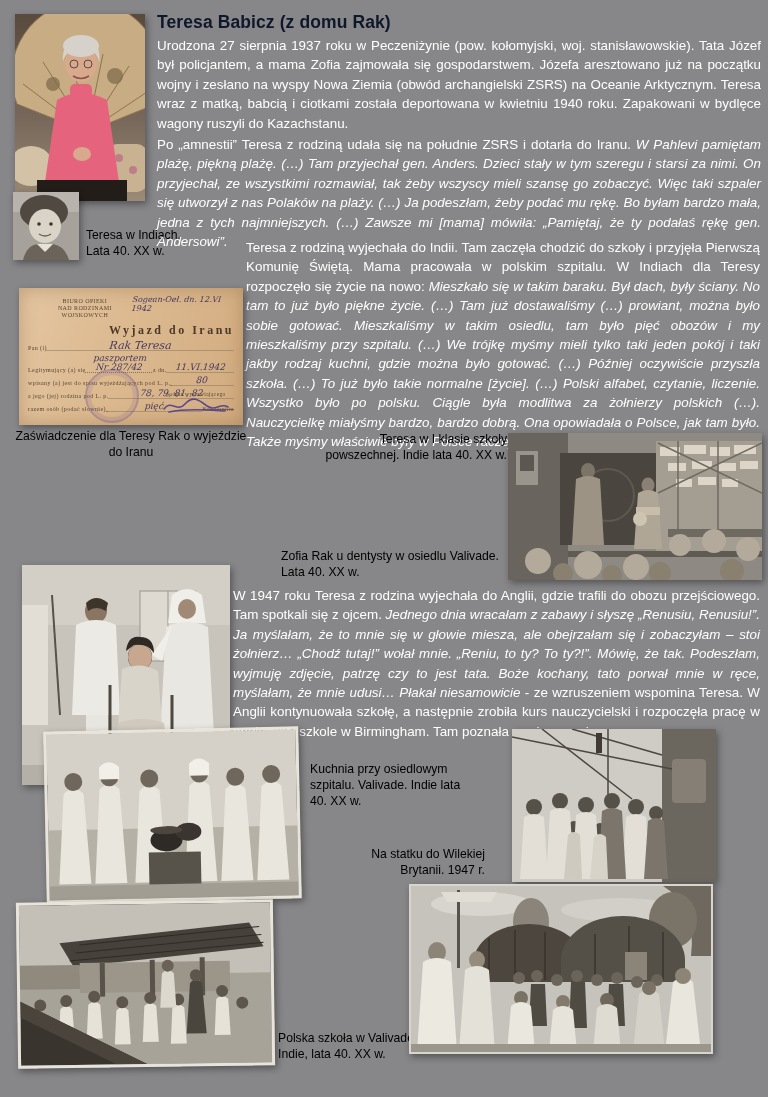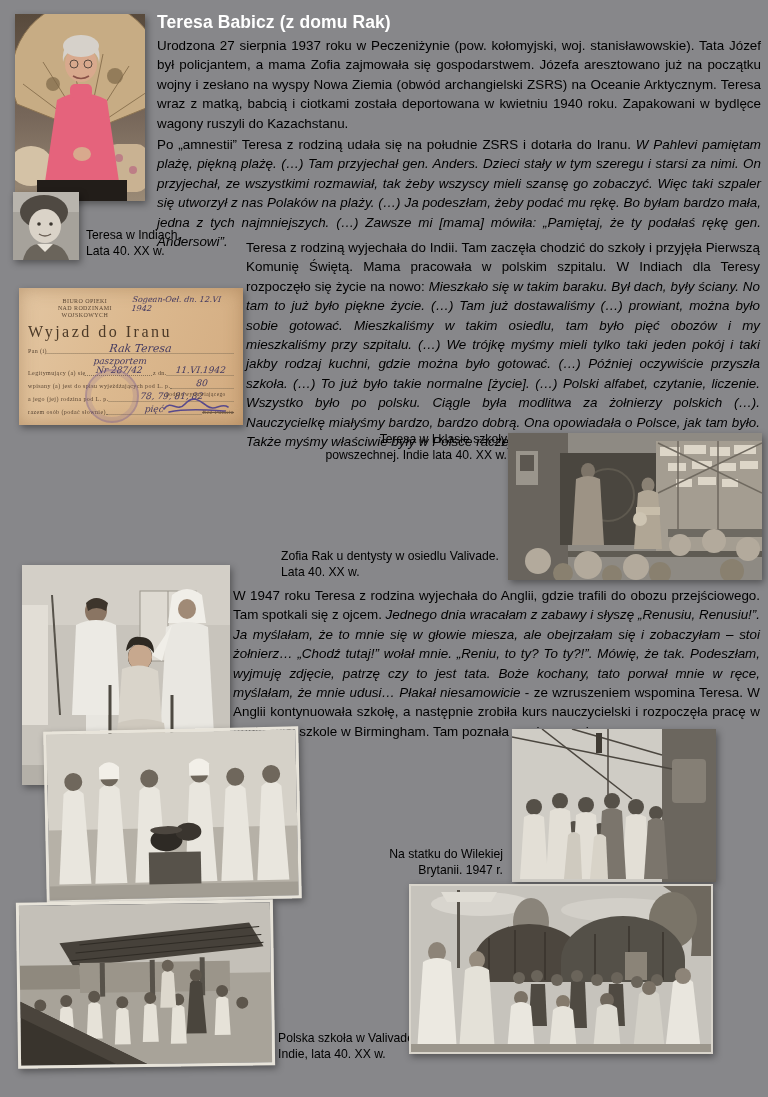--- a/index.html
+++ b/index.html
@@ -3,24 +3,24 @@
 <meta charset="utf-8">
 <style>
   html,body{margin:0;padding:0;}
   .page{
     position:relative;width:768px;height:1097px;overflow:hidden;
     background:#87878a;
     font-family:"Liberation Sans",sans-serif;
   }
   .abs{position:absolute;}
   .title{
-    font-size:17.5px;font-weight:bold;color:#ffffff;letter-spacing:.1px;
+    font-size:17.5px;font-weight:bold;color:#0f172a;letter-spacing:.1px;
   }
   .body-text{
-    font-size:13.4px;line-height:19.4px;color:#000000;text-align:justify;
+    font-size:13.4px;line-height:19.4px;color:#ffffff;text-align:justify;
   }
   .body-text .it{font-style:italic;}
   .caption{
     font-size:12.2px;line-height:15.8px;color:#000000;white-space:pre-line;
   }
   .caption.center{text-align:center;}
   .caption.right{text-align:right;}
   .photo{
     box-shadow:2px 3px 7px rgba(0,0,0,.38);
     overflow:hidden;
@@ -34,21 +34,21 @@
     padding:7px 9px 4px 9px;box-sizing:border-box;
   }
   .cert .print{font-size:6px;letter-spacing:.4px;}
   .cert .hand{
     font-family:"DejaVu Serif",serif;font-style:italic;color:#443a60;
     font-size:9px;transform:skewX(-6deg);display:inline-block;
   }
   .cert-head{display:flex;justify-content:space-between;align-items:flex-start;}
   .cert-office{text-align:center;line-height:7px;margin-left:10px;margin-top:3px;}
   .cert-title{
-    text-align:left;font-weight:normal;font-size:16px;letter-spacing:2.5px;
+    text-align:right;font-weight:bold;font-size:12px;letter-spacing:2.5px;
     color:#4c3a28;margin-top:4px;margin-bottom:3px;
   }
   .cert-row{display:flex;align-items:flex-end;margin-top:3px;}
   .cert-row .fill{
     flex:1;border-bottom:1px dotted #86735a;text-align:center;line-height:9px;
   }
   .struck{text-decoration:line-through;opacity:.8;}
   .cert-sign{position:absolute;right:12px;bottom:6px;text-align:center;}
   .stamp{
     position:absolute;left:66px;bottom:2px;width:50px;height:50px;border-radius:50%;
@@ -163,20 +163,21 @@
       <span class="print struck">Bez Punktu</span>
     </div>
     <div class="cert-sign">
       <div class="print" style="font-size:5.5px;">podpis wystawiającego</div>
       <svg width="70" height="18" viewBox="0 0 70 18">
         <path d="M3,12 C10,2 16,16 24,7 S38,3 46,9 S60,5 67,10 M8,15 C26,11 48,13 64,14" stroke="#584a8c" stroke-width="1.6" fill="none" stroke-linecap="round"></path>
       </svg>
     </div>
     <div class="stamp"></div>
   </div>
+  <div class="caption center abs" style="left:14px;top:429px;width:234px;">Zaświadczenie dla Teresy Rak o wyjeździe do Iranu</div>
 
   <div class="caption right abs" style="left:315px;top:432px;width:192px;">Teresa w I klasie szkoły
 powszechnej. Indie lata 40. XX w.</div>
 
   <div class="photo abs" style="left:508px;top:433px;width:254px;height:147px;">
     <svg width="254" height="147" viewBox="0 0 254 147">
       <rect width="254" height="147" fill="#8e8a83"></rect>
       <rect x="0" y="0" width="60" height="147" fill="#69645d"></rect>
       <rect x="8" y="18" width="22" height="34" fill="#9a958c"></rect>
       <rect x="12" y="22" width="14" height="16" fill="#5c5750"></rect>
@@ -292,20 +293,23 @@
         <path d="M142,32 Q152,22 162,32 L162,44 L142,44 Z" fill="#f2efe8"></path>
       </g>
 
       <rect x="100" y="120" width="52" height="34" fill="#57524a"></rect>
       <ellipse cx="118" cy="108" rx="16" ry="11" fill="#2e2a25"></ellipse>
       <ellipse cx="140" cy="100" rx="13" ry="9" fill="#3a352f"></ellipse>
       <ellipse cx="118" cy="98" rx="16" ry="4" fill="#4c463f"></ellipse>
       <rect x="0" y="152" width="249" height="14" fill="#a29d93"></rect>
     </svg>
   </div>
+  <div class="caption abs" style="left:310px;top:762px;width:170px;">Kuchnia przy osiedlowym
+szpitalu. Valivade. Indie lata
+40. XX w.</div>
 
   <div class="photo abs" style="left:512px;top:729px;width:204px;height:153px;">
     <svg width="204" height="153" viewBox="0 0 204 153">
       <rect width="204" height="153" fill="#cfccc5"></rect>
       <rect x="150" y="0" width="54" height="153" fill="#6b665e"></rect>
       <rect x="160" y="30" width="34" height="44" rx="4" fill="#857f75"></rect>
       <g stroke="#4b463f" stroke-width="1.5">
         <line x1="0" y1="8" x2="160" y2="40"></line>
           <line x1="30" y1="0" x2="120" y2="70"></line>
         <line x1="96" y1="0" x2="96" y2="66"></line>
@@ -330,21 +334,21 @@
         <path d="M114,88 Q124,82 134,88 L138,150 L110,150 Z"></path>
       </g>
       <g fill="#7b756c">
         <path d="M90,82 Q100,76 110,82 L114,150 L86,150 Z"></path>
         <path d="M136,92 Q144,86 152,92 L156,150 L132,150 Z"></path>
       </g>
       <path d="M56,106 Q62,100 68,106 L70,150 L52,150 Z" fill="#cfcabf"></path>
       <path d="M82,108 Q88,102 94,108 L96,150 L78,150 Z" fill="#d8d3c8"></path>
     </svg>
   </div>
-  <div class="caption right abs" style="left:368px;top:847px;width:135px;">Na statku do Wilekiej
+  <div class="caption right abs" style="left:350px;top:847px;width:135px;">Na statku do Wilekiej
 Brytanii. 1947 r.</div>
 
   <div class="photo abs" style="left:17px;top:901px;width:257px;height:166px;transform:rotate(-0.8deg);border:3px solid #e8e4da;box-sizing:border-box;">
     <svg width="251" height="160" viewBox="0 0 251 160">
       <rect width="251" height="160" fill="#c4c0b8"></rect>
       <rect y="70" width="251" height="90" fill="#a8a399"></rect>
 
       <path d="M40,38 L230,20 L244,44 L54,62 Z" fill="#46413a"></path>
       <g stroke="#2f2b25" stroke-width="1">
           <path d="M60,40 L240,24"></path>

